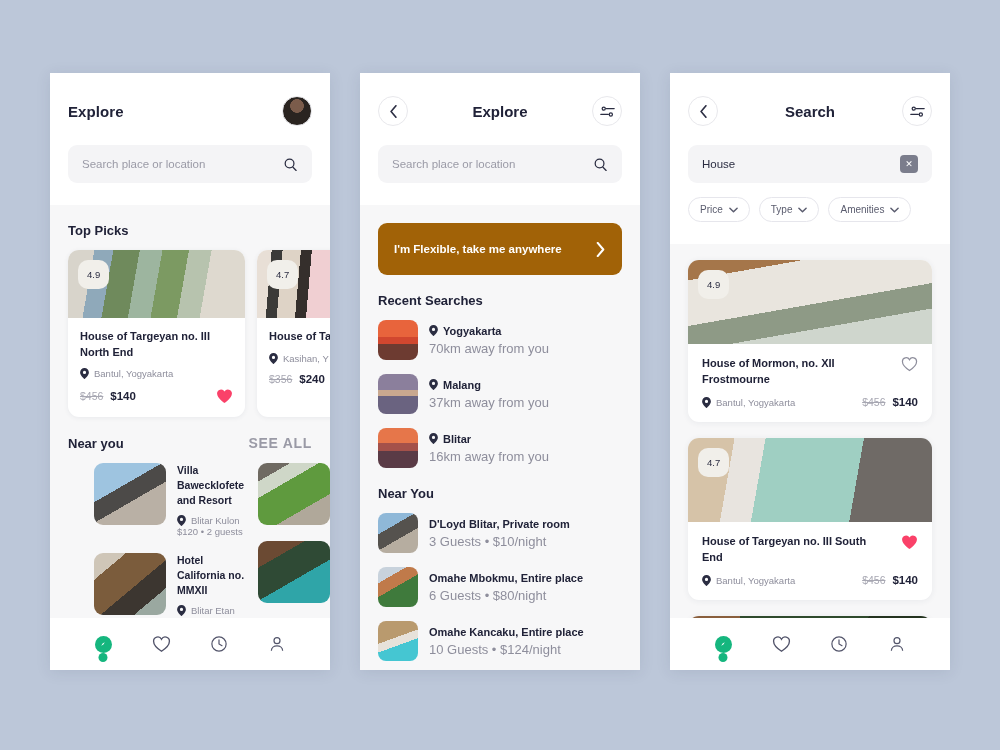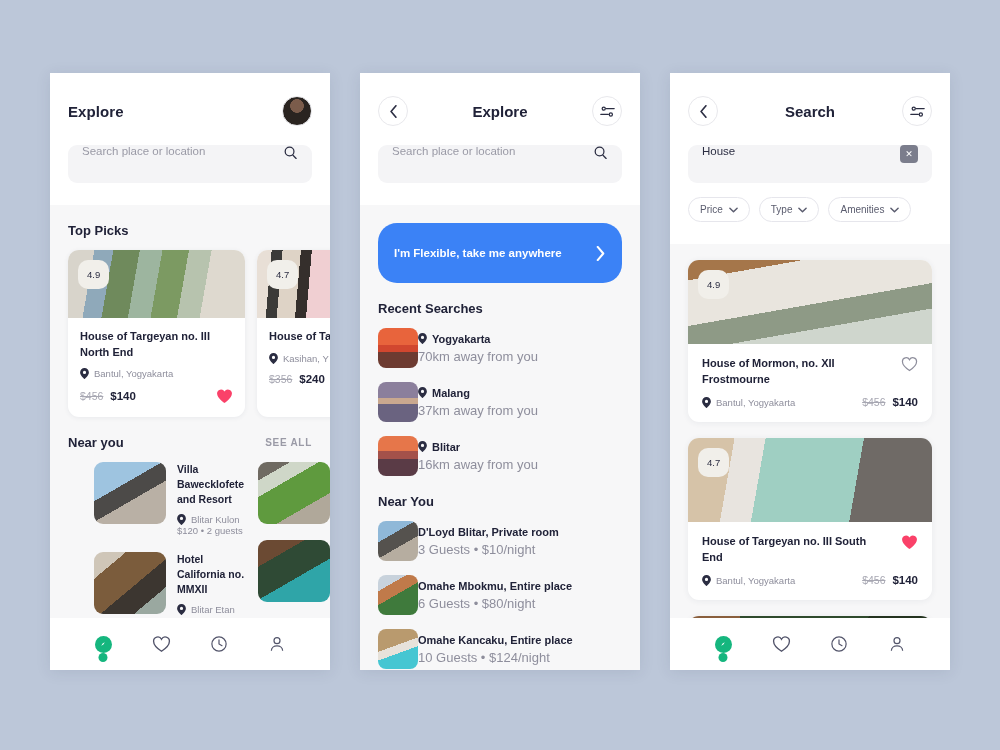--- a/index.html
+++ b/index.html
@@ -29,31 +29,31 @@
     background: radial-gradient(circle at 50% 32%, #7b5c4b 0 28%, #2a2420 30% 100%);
     border: 1px solid #e6e6ea;
   }
   .circ-btn {
     width: 30px; height: 30px; border-radius: 50%;
     border: 1px solid #e8e8ec; background: #fff;
     display: flex; align-items: center; justify-content: center; flex: none;
   }
   .searchbar {
     margin-top: 16px; height: 38px; background: #f4f4f6; border-radius: 9px;
-    display: flex; padding: 0 14px; gap: 8px;
+    display: flex; align-items: center; padding: 0 14px; gap: 8px;
   }
   .searchbar .txt { flex: 1; font-size: 11.5px; color: #9a9aa6; }
   .searchbar .txt.filled { color: #2b2d42; font-weight: 500; }
   .clear-btn {
     width: 18px; height: 18px; border-radius: 4px; background: #7b7d8c;
     color: #fff; font-size: 9px; display: flex; align-items: center; justify-content: center;
   }
   .sec-title { font-size: 13px; font-weight: bold; color: #202238; }
   .sec-head { display: flex; align-items: center; justify-content: space-between; padding: 18px 18px 12px; }
-  .see-all { font-size: 10px; letter-spacing: .7px; color: #9a9aa6; font-weight: 600; }
+  .see-all { font-size: 14px; letter-spacing: .7px; color: #9a9aa6; font-weight: 600; }
 
   
   .hrow { display: flex; gap: 12px; padding: 0 18px; }
   .pcard { width: 177px; flex: none; background: #fff; border-radius: 11px; overflow: hidden; box-shadow: 0 1px 5px rgba(40,50,80,.07); }
   .pcard .ph { height: 68px; position: relative; }
   .badge {
     position: absolute; left: 10px; top: 10px;
     background: #f1efea; border-radius: 10px; padding: 9px 9px;
     font-size: 9.5px; font-weight: normal; color: #2b2d42;
   }
@@ -68,28 +68,28 @@
   
   .ny { padding: 0 18px; display: flex; gap: 14px; }
   .ny-col { display: flex; flex-direction: column; gap: 16px; }
   .ny-item { display: flex; gap: 11px; padding-left: 26px; }
   .thumb { width: 72px; height: 62px; border-radius: 9px; flex: none; }
   .ny-name { font-size: 10.5px; font-weight: bold; color: #202238; line-height: 1.4; }
   .ny-sub { font-size: 9.5px; color: #8e8e9c; }
 
   
   .cta {
-    margin: 18px 18px 0; height: 60px; background: #3b82f6; border-radius: 19px;
+    margin: 18px 18px 0; height: 52px; background: #a16207; border-radius: 9px;
     display: flex; align-items: center; justify-content: space-between; padding: 0 16px;
     color: #fff; font-size: 11.5px; font-weight: bold;
   }
 
   
   .rlist { padding: 0 18px; display: flex; flex-direction: column; gap: 14px; }
-  .rrow { display: flex; align-items: center; }
+  .rrow { display: flex; gap: 11px; align-items: center; }
   .rthumb { width: 40px; height: 40px; border-radius: 8px; flex: none; }
   .rname { font-size: 11px; font-weight: bold; color: #202238; display: flex; align-items: center; gap: 5px; }
   .rsub { font-size: 13px; color: #8e8e9c; margin-top: 4px; }
 
   
   .res { padding: 16px 18px 0; display: flex; flex-direction: column; gap: 16px; }
   .rescard { background: #fff; border-radius: 11px; overflow: hidden; box-shadow: 0 1px 6px rgba(40,50,80,.07); }
   .rescard .ph { height: 84px; position: relative; }
   .rescard .meat { padding: 12px 14px 14px; }
   .res-top { display: flex; justify-content: space-between; align-items: flex-start; gap: 26px; }

